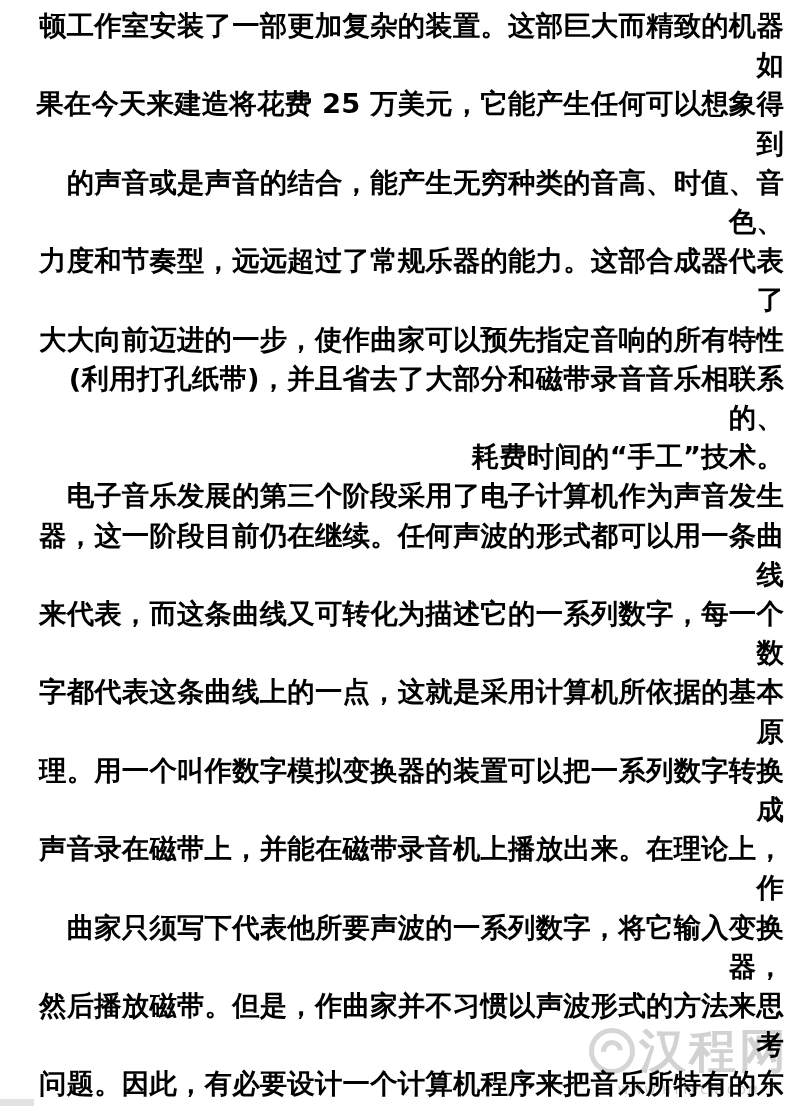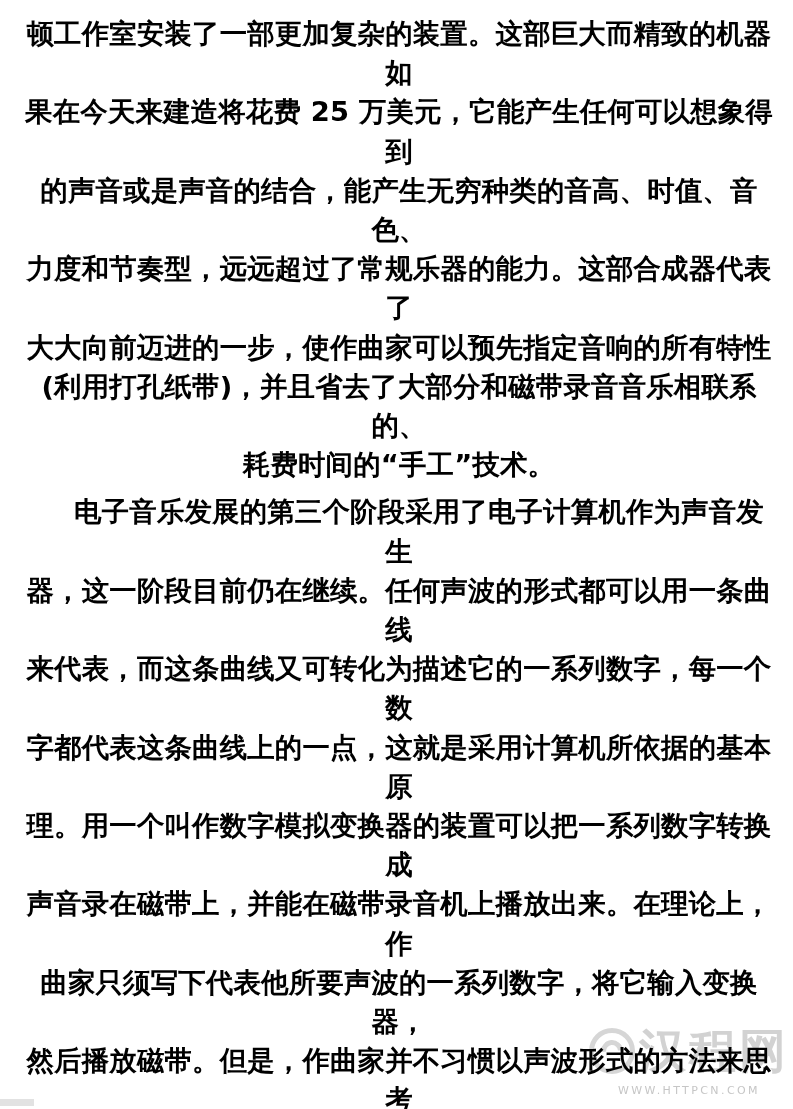--- a/index.html
+++ b/index.html
@@ -16,23 +16,23 @@
     left: 14px;
     top: 6px;
     width: 770px;
     color: #000000;
     font-weight: 700;
     font-size: 27.4px;
     line-height: 39.2px;
     z-index: 1;
   }
   .para {
-    margin: 8px;
+    margin: 0;
     white-space: pre-line;      
-    text-align: center;
+    text-align: right;
     letter-spacing: 0.2px;
   }
   .para.indent { text-indent: 40px; }
 
   
   .watermark {
     position: absolute;
     right: 4px;
     bottom: 12px;
     z-index: 0;

